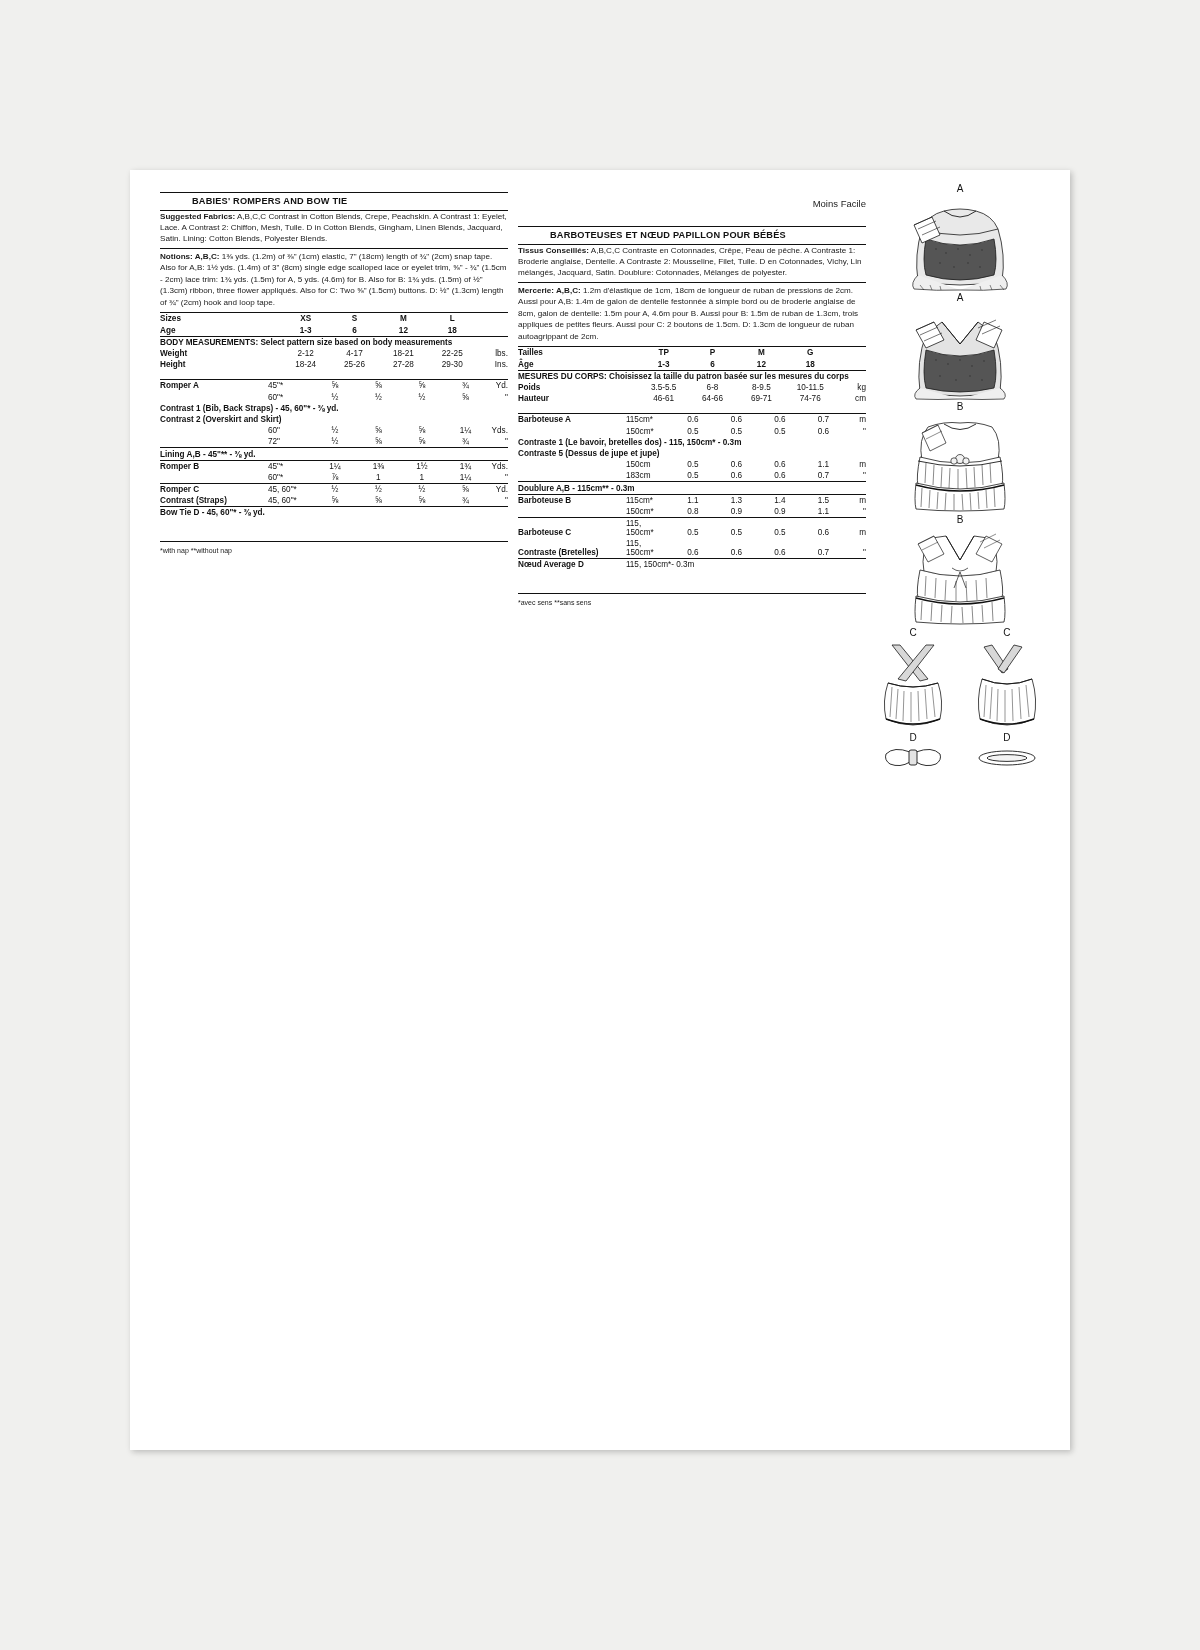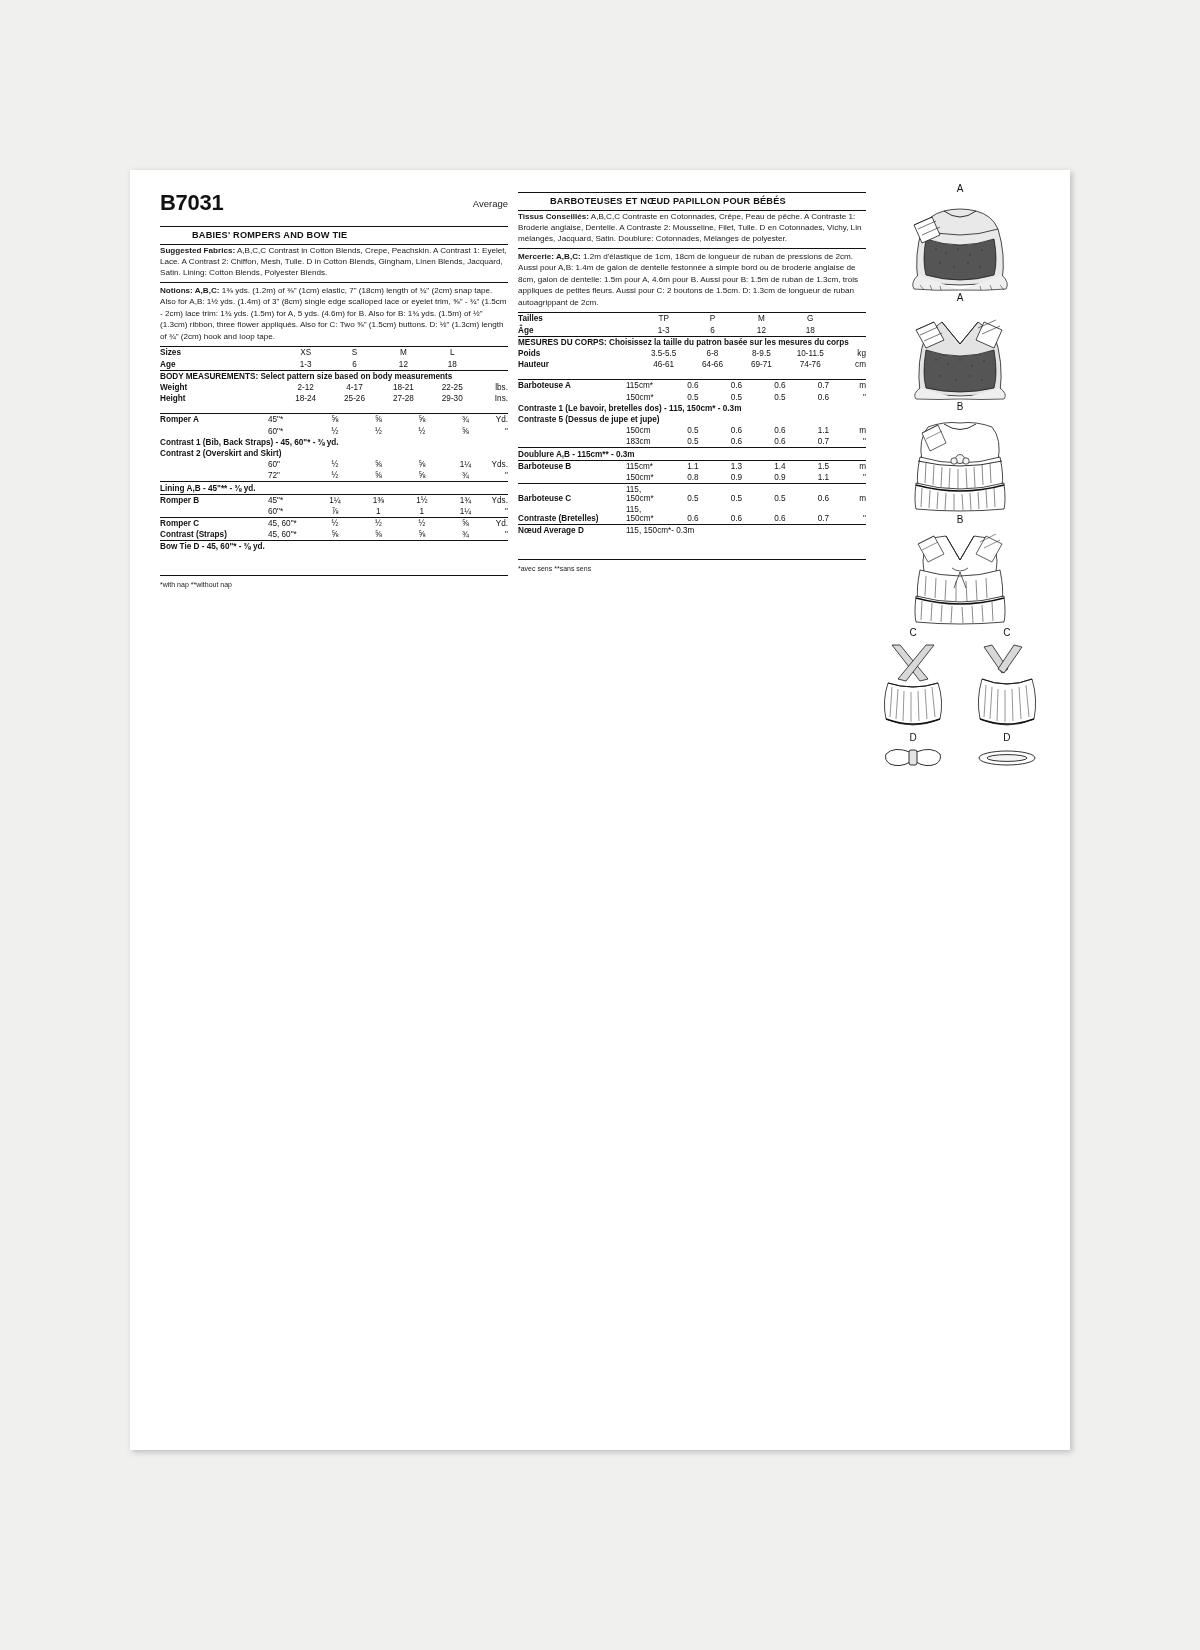--- a/index.html
+++ b/index.html
@@ -59,21 +59,21 @@
     width:100%;border-collapse:collapse;
     font-size:8.2px;color:#111;
   }
   table.t td{padding:1.1px 0;vertical-align:bottom;}
   .lbl{font-weight:bold;text-align:left;}
   .lbl-n{font-weight:normal;text-align:left;}
   .w-name{width:31%;}
   .w-width{width:13%;text-align:left;}
   .num{text-align:center;width:12.5%;}
   .unit{text-align:right;width:8%;margin-top:48px;}
-  .bold{font-weight:normal;}
+  .bold{font-weight:bold;}
   .sec-head{font-weight:bold;font-size:8.2px;padding-top:2px;}
   .fullline{font-weight:bold;font-size:8.2px;}
   .tbl-rule-top td{border-top:0.9px solid #111;padding-top:3px;}
 
   .footnote{
     font-size:7px;color:#222;margin-top:5px;
   }
 
   
   .artgrid{position:relative;}
@@ -87,24 +87,20 @@
   svg{display:block;}
 </style>
 </head>
 <body>
 
 <div id="envelope">
 <div class="pagewrap">
 
   <div class="col col-en">
 
-    <div class="toprow">
-      <div class="pattern-no">B7031</div>
-      <div class="difficulty">Average</div>
-    </div>
 
     <div class="rule"></div>
     <div class="title">BABIES' ROMPERS AND BOW TIE</div>
     <div class="rule-thin"></div>
 
     <p class="para">
       <b>Suggested Fabrics:</b><span> A,B,C,C Contrast in Cotton Blends, Crepe, Peachskin. A Contrast 1: Eyelet, Lace. A Contrast 2: Chiffon, Mesh, Tulle. D in Cotton Blends, Gingham, Linen Blends, Jacquard, Satin. Lining: Cotton Blends, Polyester Blends.</span>
     </p>
 
     <div class="rule-thin" style="margin-top:3px;"></div>
@@ -241,20 +237,23 @@
       </tr>
     </tbody>
         </table>
 
     <div style="margin-top:22px;" class="rule-thin"></div>
     <div class="footnote">*with nap   **without nap</div>
   </div>
 
   <div class="col col-fr">
 
+    <div class="fr-top">
+      <div class="difficulty-fr">Moins Facile</div>
+    </div>
 
     <div class="rule"></div>
     <div class="title">BARBOTEUSES ET NŒUD PAPILLON POUR BÉBÉS</div>
     <div class="rule-thin"></div>
 
     <p class="para">
       <b>Tissus Conseillés:</b><span> A,B,C,C Contraste en Cotonnades, Crêpe, Peau de pêche. A Contraste 1: Broderie anglaise, Dentelle. A Contraste 2: Mousseline, Filet, Tulle. D en Cotonnades, Vichy, Lin mélangés, Jacquard, Satin. Doublure: Cotonnades, Mélanges de polyester.</span>
     </p>
 
     <div class="rule-thin" style="margin-top:3px;"></div>

